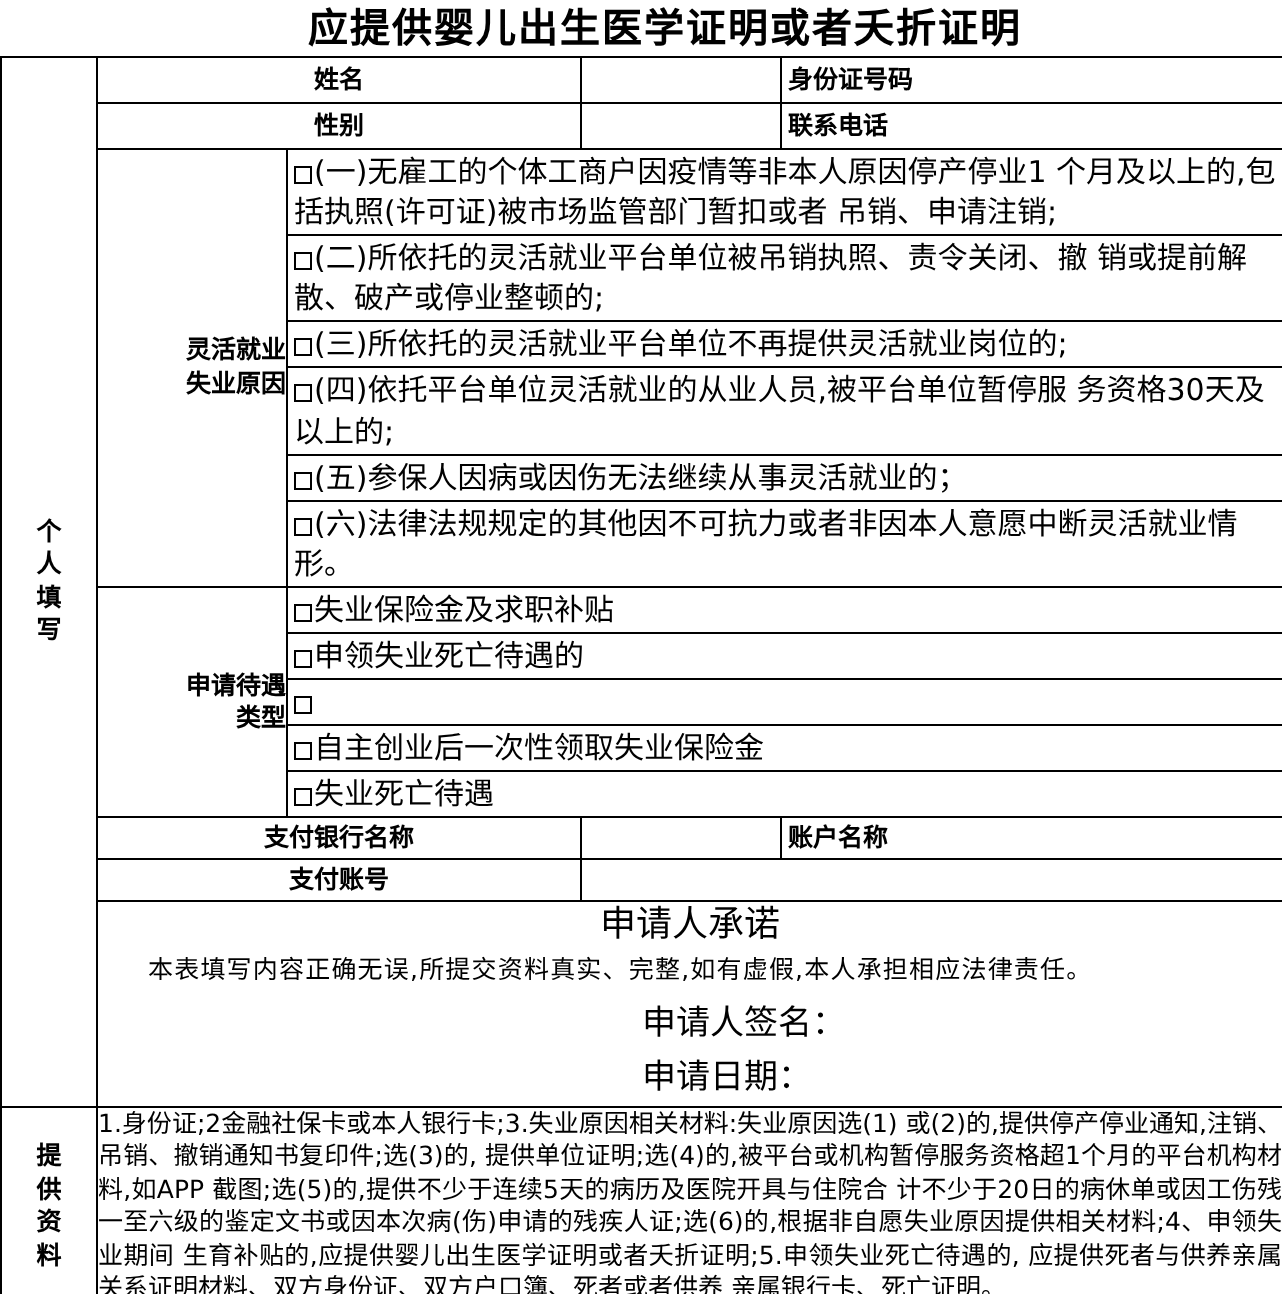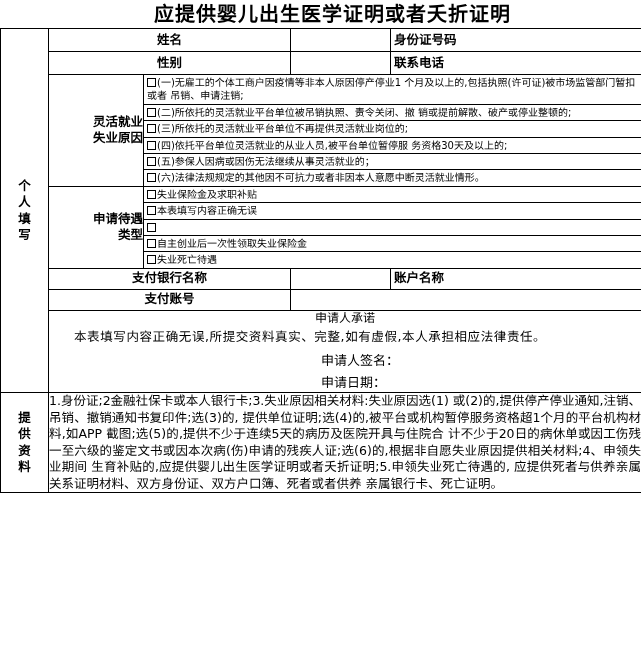--- a/index.html
+++ b/index.html
@@ -101,21 +101,21 @@
   
   table.opts {
     border-collapse: collapse;
     table-layout: fixed;
     width: 100%;
   }
   table.opts td {
     border: none;
     border-bottom: 1px solid #000000;
     padding: 1px 2px 1px 3px;
-    font-size: 10px;
+    font-size: 15px;
     line-height: 1.34;
     vertical-align: top;
   }
   table.opts tr:last-child td {
     border-bottom: none;
   }
 
   .cbox {
     display: inline-block;
     width: 9px;
@@ -132,33 +132,33 @@
   }
 
   
   .commit {
     padding: 6px 6px 4px 6px;
     font-size: 12.5px;
     line-height: 1.55;
   }
   .commit-title {
     text-align: center;
-    font-size: 12px;
+    font-size: 18px;
     margin-bottom: 2px;
   }
   .commit-body {
     text-indent: 2em;
     text-align: justify;
     text-justify: inter-ideograph;
     letter-spacing: 0.6px;
   }
   .sign-line {
     margin-left: 272px;
     margin-top: 6px;
-    font-size: 13px;
+    font-size: 17px;
     line-height: 1.5;
   }
 
   
   .materials {
     padding: 1px 3px 2px 3px;
     font-size: 12.5px;
     line-height: 1.38;
     text-align: justify;
     text-justify: inter-ideograph;
@@ -259,21 +259,21 @@
         <td colspan="3" style="padding:0;margin-top:40px;">
           <table class="opts">
             <tbody>
               <tr>
                   <td>
                 <span class="cbox"></span><span class="opt-text">失业保险金及求职补贴</span>
               </td>
                 </tr>
               <tr>
                   <td>
-                <span class="cbox"></span><span class="opt-text">本表填写内容正确无误</span>
+                <span class="cbox"></span><span class="opt-text">申领失业死亡待遇的</span>
               </td>
                 </tr>
               <tr>
                   <td>
                 <span class="cbox"></span>
               </td>
                 </tr>
               <tr>
                   <td>
                 <span class="cbox"></span><span class="opt-text">自主创业后一次性领取失业保险金</span>

